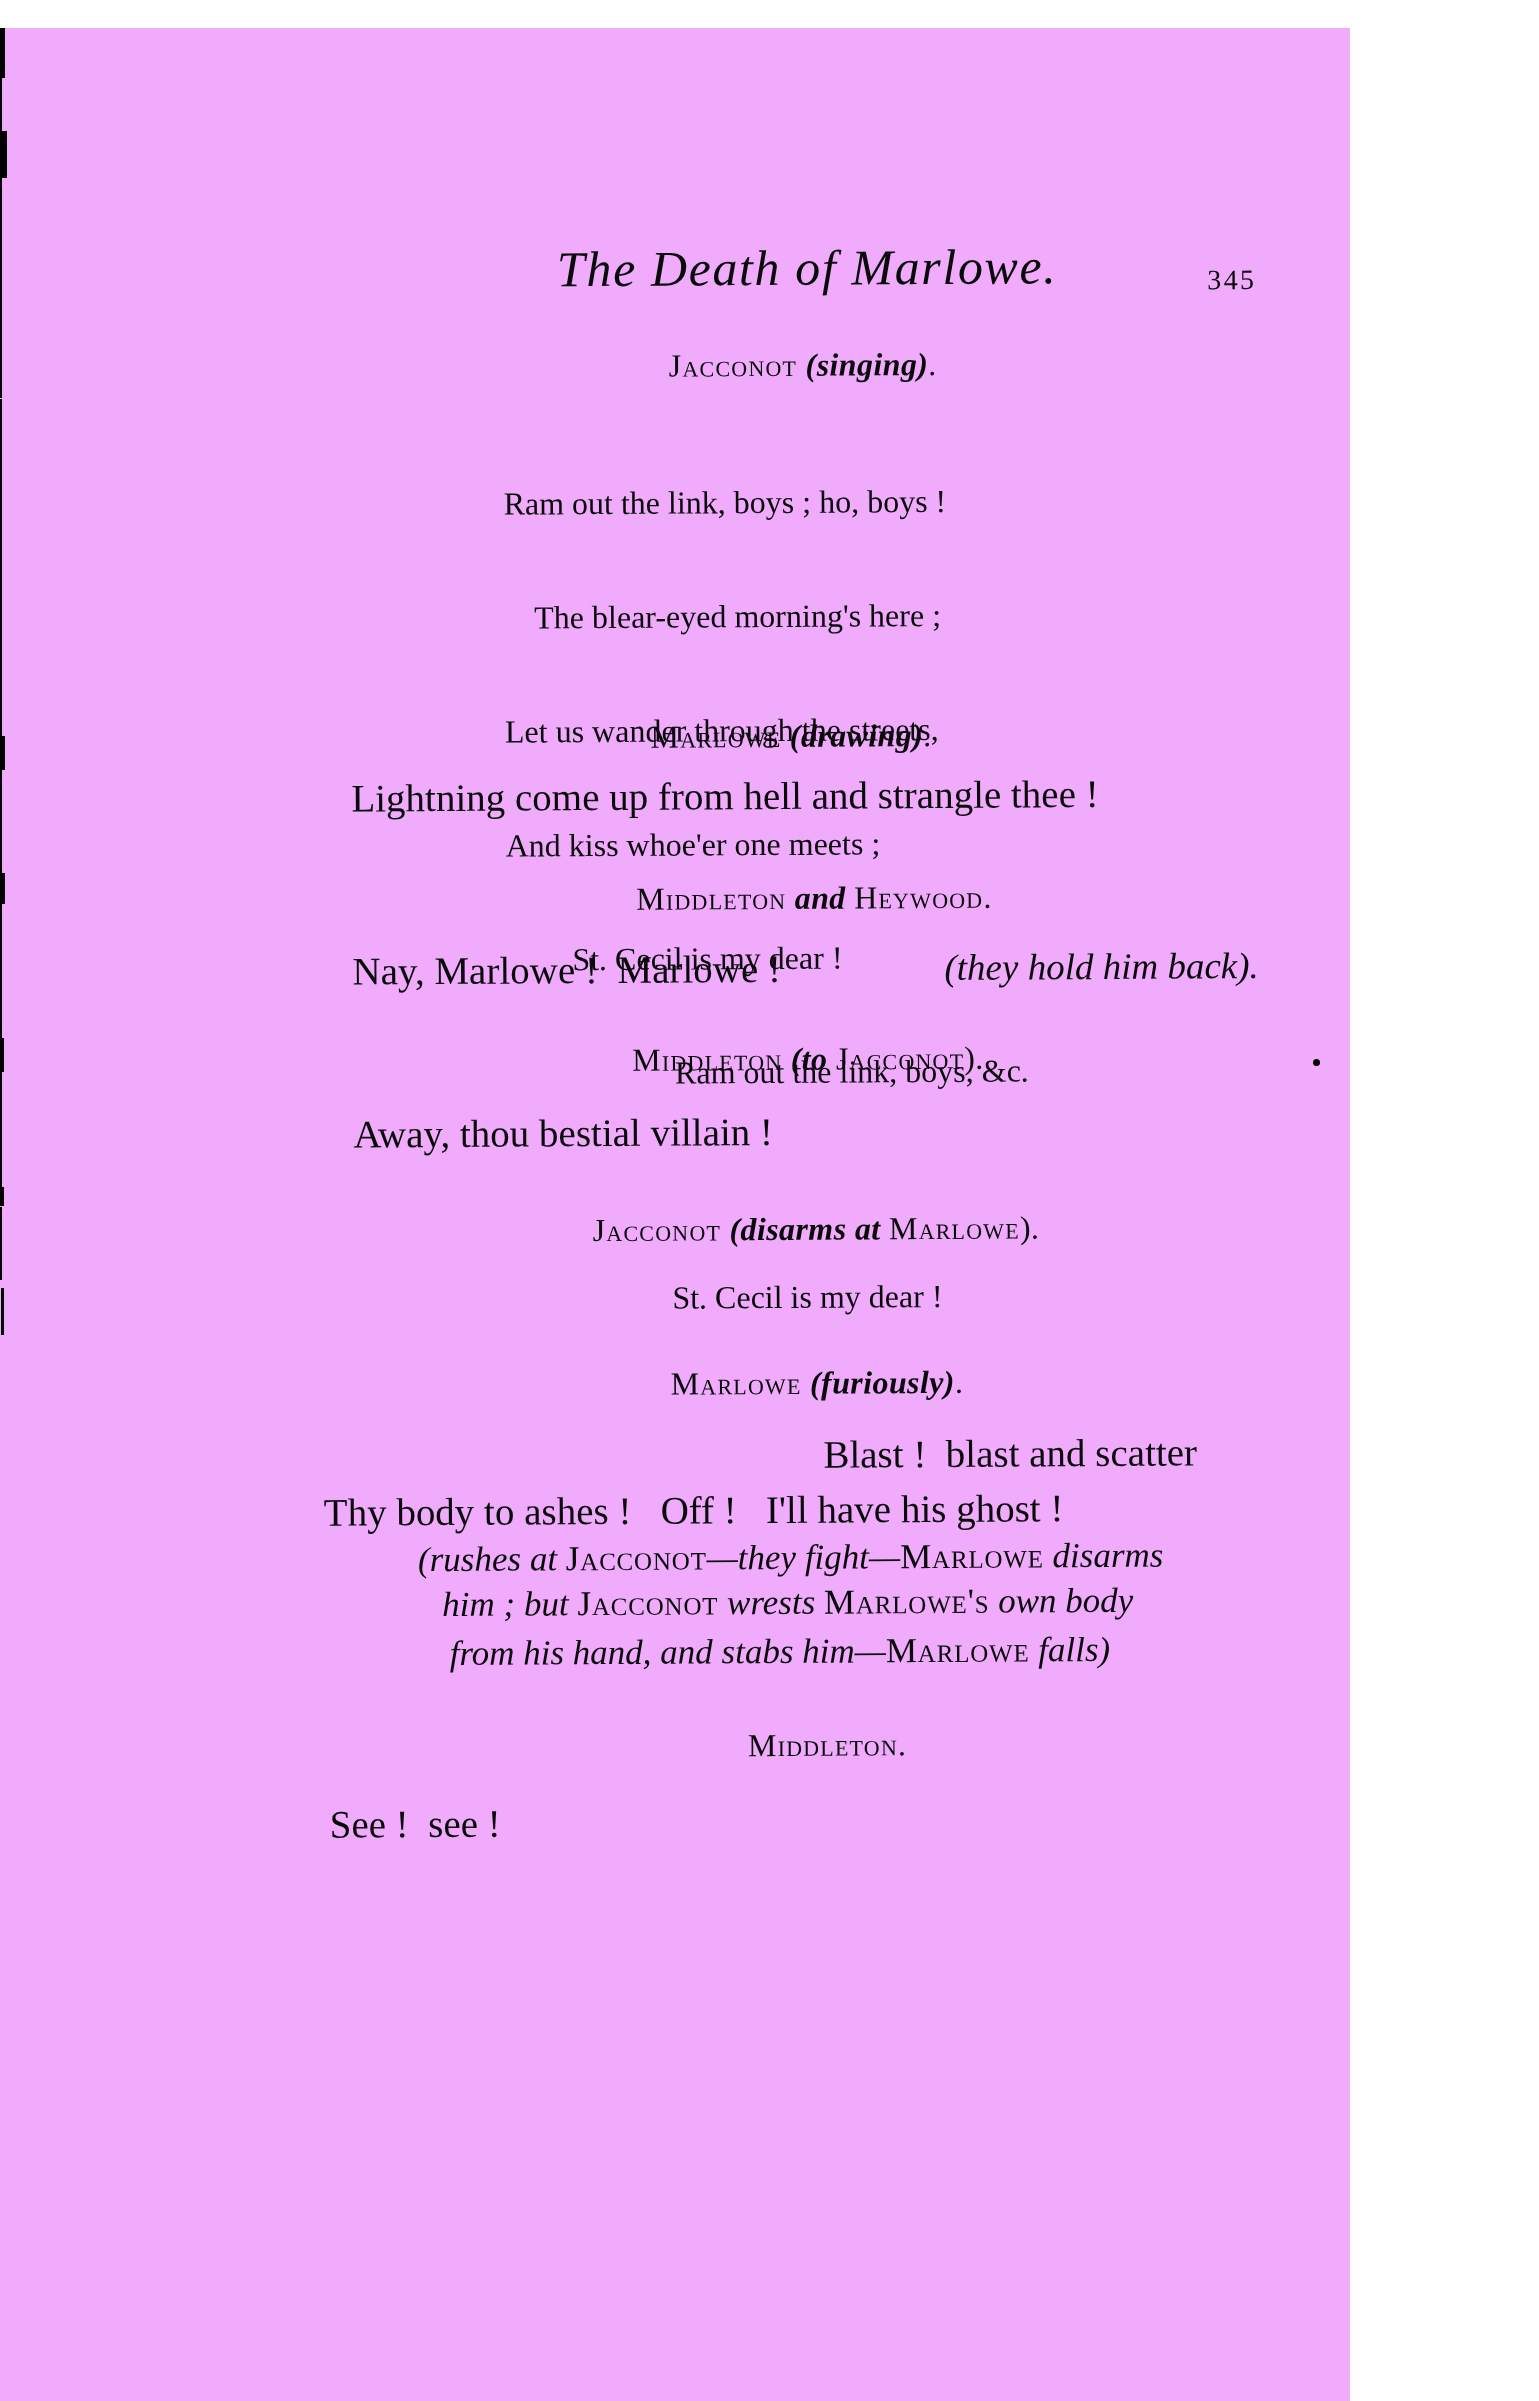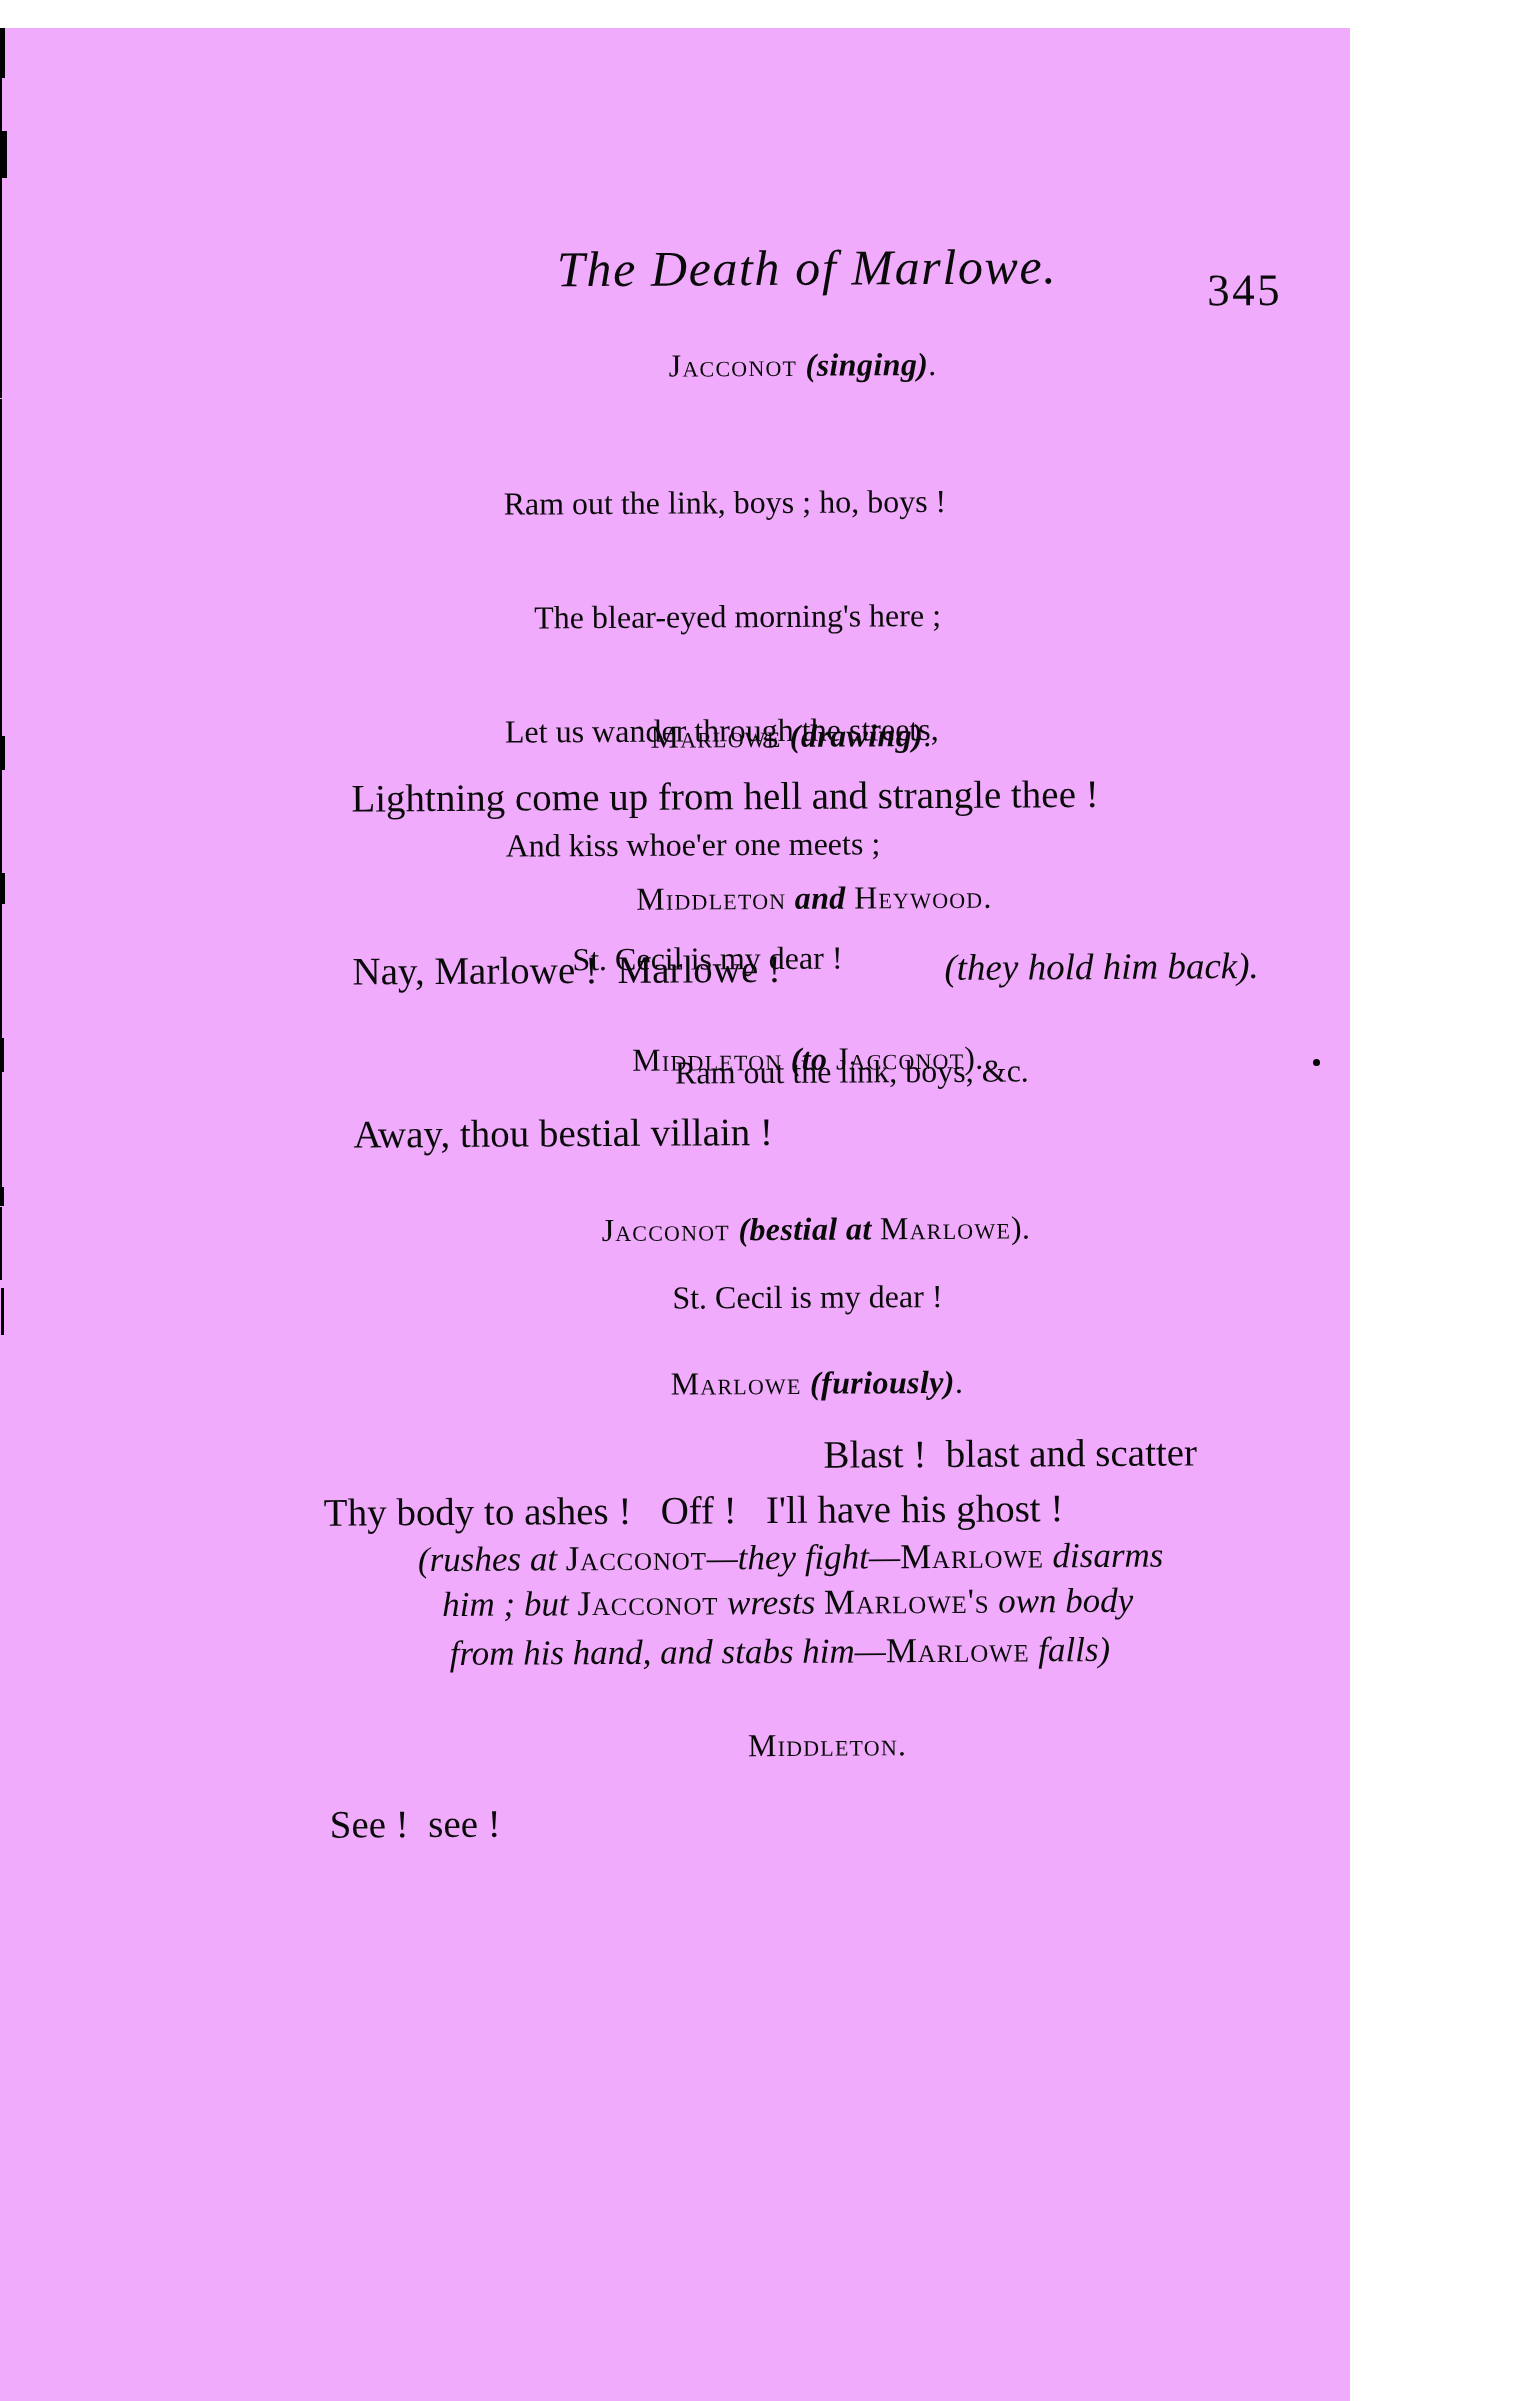--- a/index.html
+++ b/index.html
@@ -14,21 +14,21 @@
     margin-top:28px;
   }
   .tilt{
     position:absolute;left:0;top:0;width:100%;height:100%;
     transform:rotate(-0.35deg);
     transform-origin:770px 1201px;
   }
   .abs{position:absolute;white-space:pre;}
   .center{transform:translateX(-50%);}
   .running{font-size:50px;font-style:italic;letter-spacing:1.6px;}
-  .pagenum{font-size:45px;letter-spacing:2.4px;}
+  .pagenum{font-size:28px;letter-spacing:2.4px;}
   .heading{font-size:32px;letter-spacing:0.4px;}
   .heading .sc{font-variant:small-caps;letter-spacing:1.2px;}
   .heading .it{font-style:italic;font-weight:bold;}
   .dialogue{font-size:39px;}
   .inline-stage{font-size:37px;font-style:italic;}
   .verse{font-size:32px;}
   .verse .vline{height:40px;line-height:40px;white-space:pre;}
   .stagedir{font-size:35px;font-style:italic;}
   .stagedir .sc{font-style:normal;font-variant:small-caps;letter-spacing:0.8px;}
   .edge{position:absolute;background:#000;}
@@ -74,21 +74,21 @@
 
     <div class="abs heading center" style="left:816px;top:852px;"><span class="sc">Middleton</span><span class="it"> and </span><span class="sc">Heywood</span><span>.</span></div>
 
     <div class="abs dialogue" style="left:354px;top:918px;">Nay, Marlowe !  Marlowe !</div>
     <div class="abs inline-stage" style="left:946px;top:919px;">(they hold him back).</div>
 
     <div class="abs heading center" style="left:809px;top:1013px;"><span class="sc">Middleton</span><span class="it"> (to </span><span class="sc">Jacconot</span><span>).</span></div>
 
     <div class="abs dialogue" style="left:354px;top:1081px;">Away, thou bestial villain !</div>
 
-    <div class="abs heading center" style="left:816px;top:1183px;"><span class="sc">Jacconot</span><span class="it"> (bestial at </span><span class="sc">Marlowe</span><span>).</span></div>
+    <div class="abs heading center" style="left:816px;top:1183px;"><span class="sc">Jacconot</span><span class="it"> (disarms at </span><span class="sc">Marlowe</span><span>).</span></div>
 
     <div class="abs verse center" style="left:807px;top:1251px;">St. Cecil is my dear !</div>
 
     <div class="abs heading center" style="left:816px;top:1337px;"><span class="sc">Marlowe</span><span class="it"> (furiously)</span><span>.</span></div>
 
     <div class="abs dialogue" style="left:822px;top:1404px;">Blast !  blast and scatter</div>
     <div class="abs dialogue" style="left:322px;top:1459px;">Thy body to ashes !   Off !   I'll have his ghost !</div>
 
     <div class="abs stagedir" style="left:416px;top:1510px;"><span>(rushes at </span><span class="sc">Jacconot</span><span>—they fight—</span><span class="sc">Marlowe</span><span> disarms</span></div>
     <div class="abs stagedir" style="left:440px;top:1555px;"><span>him ; but </span><span class="sc">Jacconot</span><span> wrests </span><span class="sc">Marlowe's</span><span> own body</span></div>

